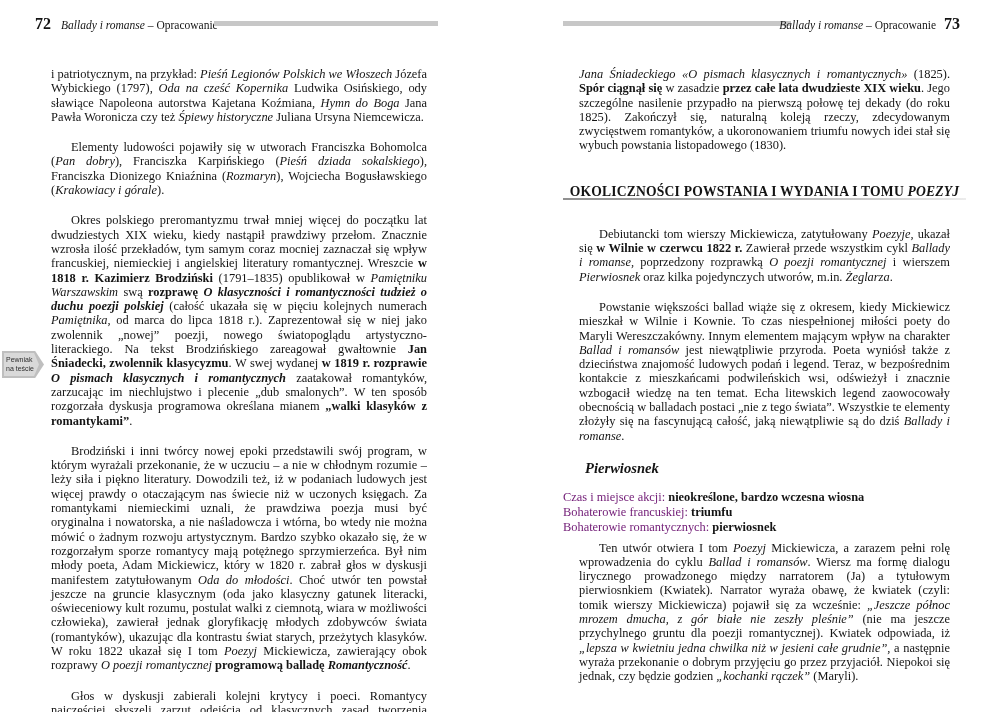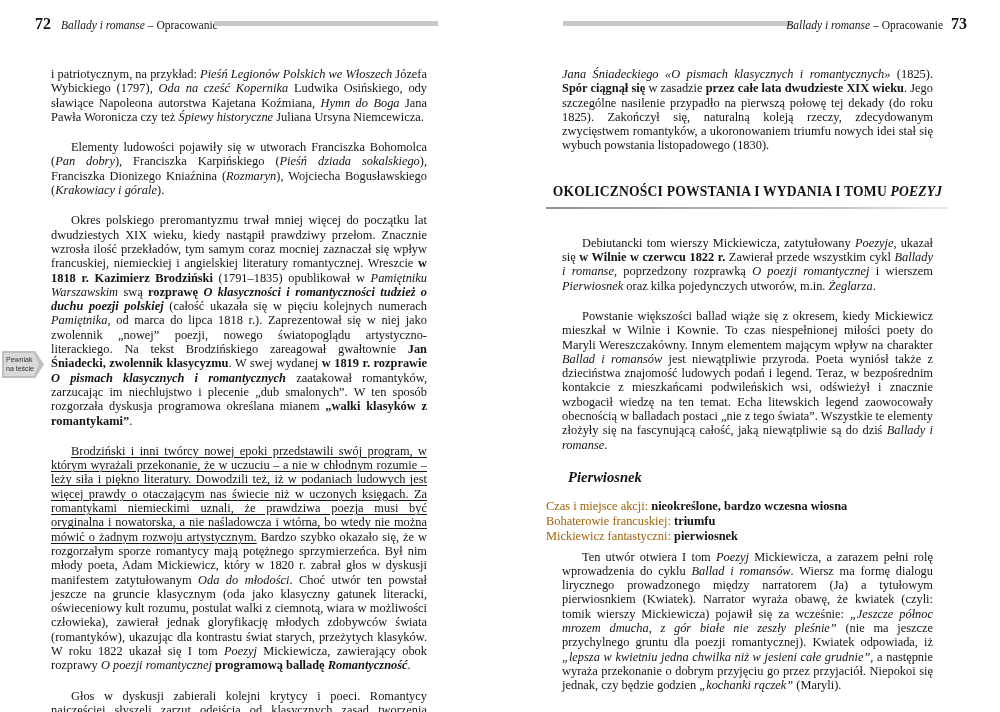--- a/index.html
+++ b/index.html
@@ -5,48 +5,48 @@
   html,body{margin:0;padding:0;}
   body{
     width:1000px;height:712px;overflow:hidden;background:#ffffff;
     font-family:"Liberation Serif",serif;color:#141414;
   }
   .sheet{position:relative;width:1000px;height:712px;background:#ffffff;}
 
   
   .hdr{position:absolute;top:15px;font-size:11.5px;white-space:nowrap;}
   .hdr-left{left:35px;}
-  .hdr-right{right:33px;text-align:center;}
+  .hdr-right{right:40px;text-align:center;}
   .pn{font-weight:bold;font-size:16px;}
   .hdr .ht{font-style:italic;}
   .hdr .hr2{font-style:normal;}
   .hdr-left .ht{margin-left:10px;}
   .hdr-right .pn{margin-left:8px;}
   .bar{position:absolute;top:21px;height:5px;background:#c7c7c7;}
   .bar-left{left:214px;width:224px;}
   .bar-right{left:563px;width:228px;}
 
   
   .col{position:absolute;top:51px;font-size:12.4px;line-height:14.3px;}
   .col-left{left:35px;width:408px;}
-  .col-right{left:546px;width:403px;}
+  .col-right{left:563px;width:403px;}
 
   .paragraph{text-align:justify;margin:16px;}
   .paragraph.indent{text-indent:20px;}
   .meta{text-align:left;margin:0;line-height:15.2px;}
 
   .bd{font-weight:bold;}
   .it{font-style:italic;}
   .bdit{font-weight:bold;font-style:italic;}
-  .ul{text-decoration:underline;text-underline-offset:1.5px;text-decoration-thickness:1px;}
-  .lbl{color:#a16207;}
+  .ul{text-underline-offset:1.5px;text-decoration-thickness:1px;}
+  .lbl{color:#701a75;}
 
   .heading{
     font-weight:bold;text-align:center;font-size:13.6px;line-height:17px;
-    margin:30px 0 27px 0;padding-bottom:9px;position:relative;letter-spacing:.2px;
+    margin:30px 0 27px 0;position:relative;letter-spacing:.2px;
   }
   .heading::after{
     content:"";position:absolute;left:0;right:0;bottom:0;height:2px;
     background:linear-gradient(to right,#909090,#c2c2c2 70%,#ececec);
   }
   .subheading{font-size:14.6px;line-height:18px;margin:0 0 13px 22px;}
 
   
   .margin-tab{
     position:absolute;left:2px;top:351px;width:42px;height:27px;
@@ -86,21 +86,21 @@
       <div class="paragraph indent"><span>Z kolei stanowisko „młodych” podzielał znany i ceniony krytyk Maurycy Mochnacki, autor artykułu </span></div>
     </div>
   <div class="col col-right">
       <div class="paragraph"><span class="it">Jana Śniadeckiego «O pismach klasycznych i romantycznych»</span><span> (1825). </span><span class="bd">Spór ciągnął się</span><span> w zasadzie </span><span class="bd">przez całe lata dwudzieste XIX wieku</span><span>. Jego szczególne nasilenie przypadło na pierwszą połowę tej dekady (do roku 1825). Zakończył się, naturalną koleją rzeczy, zdecydowanym zwycięstwem romantyków, a ukoronowaniem triumfu nowych idei stał się wybuch powstania listopadowego (1830).</span></div>
       <div class="heading"><span class="bd">OKOLICZNOŚCI POWSTANIA I WYDANIA I TOMU </span><span class="bdit">POEZYJ</span></div>
       <div class="paragraph indent"><span>Debiutancki tom wierszy Mickiewicza, zatytułowany </span><span class="it">Poezyje</span><span>, ukazał się </span><span class="bd">w Wilnie w czerwcu 1822 r.</span><span> Zawierał przede wszystkim cykl </span><span class="it">Ballady i romanse,</span><span> poprzedzony rozprawką </span><span class="it">O poezji romantycznej</span><span> i wierszem </span><span class="it">Pierwiosnek</span><span> oraz kilka pojedynczych utworów, m.in. </span><span class="it">Żeglarza</span><span>.</span></div>
       <div class="paragraph indent"><span>Powstanie większości ballad wiąże się z okresem, kiedy Mickiewicz mieszkał w Wilnie i Kownie. To czas niespełnionej miłości poety do Maryli Wereszczakówny. Innym elementem mającym wpływ na charakter </span><span class="it">Ballad i romansów</span><span> jest niewątpliwie przyroda. Poeta wyniósł także z dzieciństwa znajomość ludowych podań i legend. Teraz, w bezpośrednim kontakcie z mieszkańcami podwileńskich wsi, odświeżył i znacznie wzbogacił wiedzę na ten temat. Echa litewskich legend zaowocowały obecnością w balladach postaci „nie z tego świata”. Wszystkie te elementy złożyły się na fascynującą całość, jaką niewątpliwie są do dziś </span><span class="it">Ballady i romanse</span><span>.</span></div>
       <div class="subheading"><span class="bdit">Pierwiosnek</span></div>
       <div class="meta"><span class="lbl">Czas i miejsce akcji:</span><span class="bd"> nieokreślone, bardzo wczesna wiosna</span></div>
       <div class="meta"><span class="lbl">Bohaterowie francuskiej:</span><span class="bd"> triumfu</span></div>
-      <div class="meta"><span class="lbl">Mickiewicz fantastyczni:</span><span class="bd"> pierwiosnek</span></div>
+      <div class="meta"><span class="lbl">Bohaterowie romantycznych:</span><span class="bd"> pierwiosnek</span></div>
       <div class="paragraph indent" style="margin-top: 5px;"><span>Ten utwór otwiera I tom </span><span class="it">Poezyj</span><span> Mickiewicza, a zarazem pełni rolę wprowadzenia do cyklu </span><span class="it">Ballad i romansów</span><span>. Wiersz ma formę dialogu lirycznego prowadzonego między narratorem (Ja) a tytułowym pierwiosnkiem (Kwiatek). Narrator wyraża obawę, że kwiatek (czyli: tomik wierszy Mickiewicza) pojawił się za wcześnie: </span><span class="it">„Jeszcze północ mrozem dmucha, z gór białe nie zeszły pleśnie”</span><span> (nie ma jeszcze przychylnego gruntu dla poezji romantycznej). Kwiatek odpowiada, iż </span><span class="it">„lepsza w kwietniu jedna chwilka niż w jesieni całe grudnie”</span><span>, a następnie wyraża przekonanie o dobrym przyjęciu go przez przyjaciół. Niepokoi się jednak, czy będzie godzien </span><span class="it">„kochanki rączek”</span><span> (Maryli).</span></div>
     </div>
 
   <div class="margin-tab">
     <div class="tab-inner">
       <div>Pewniak</div>
       <div>na teście</div>
     </div>
   </div>
 

